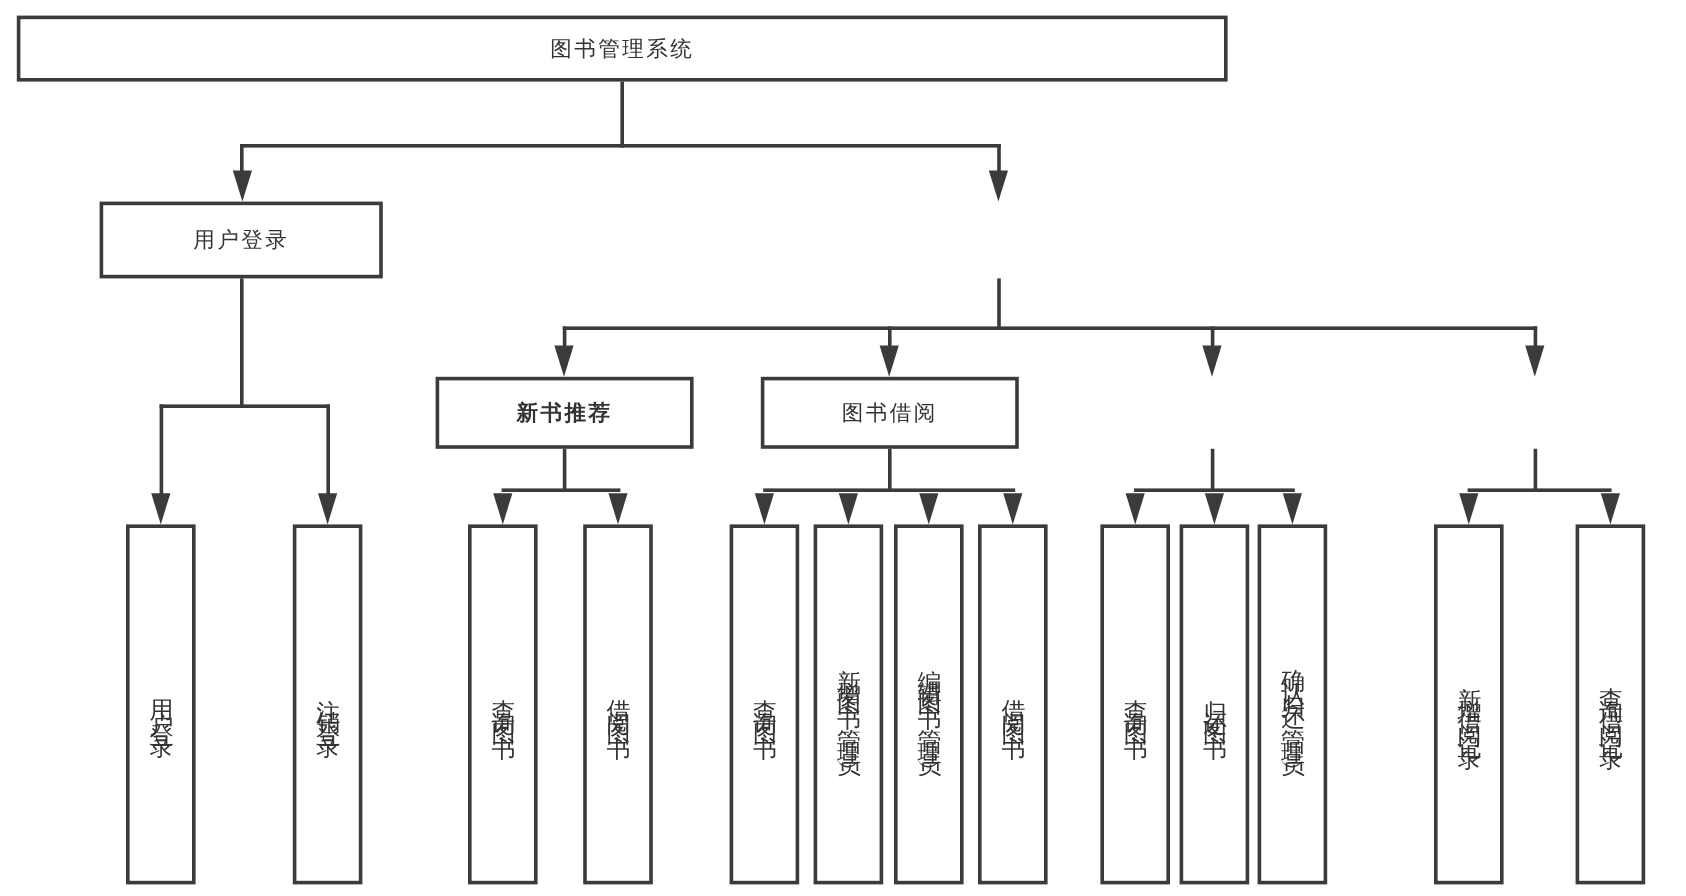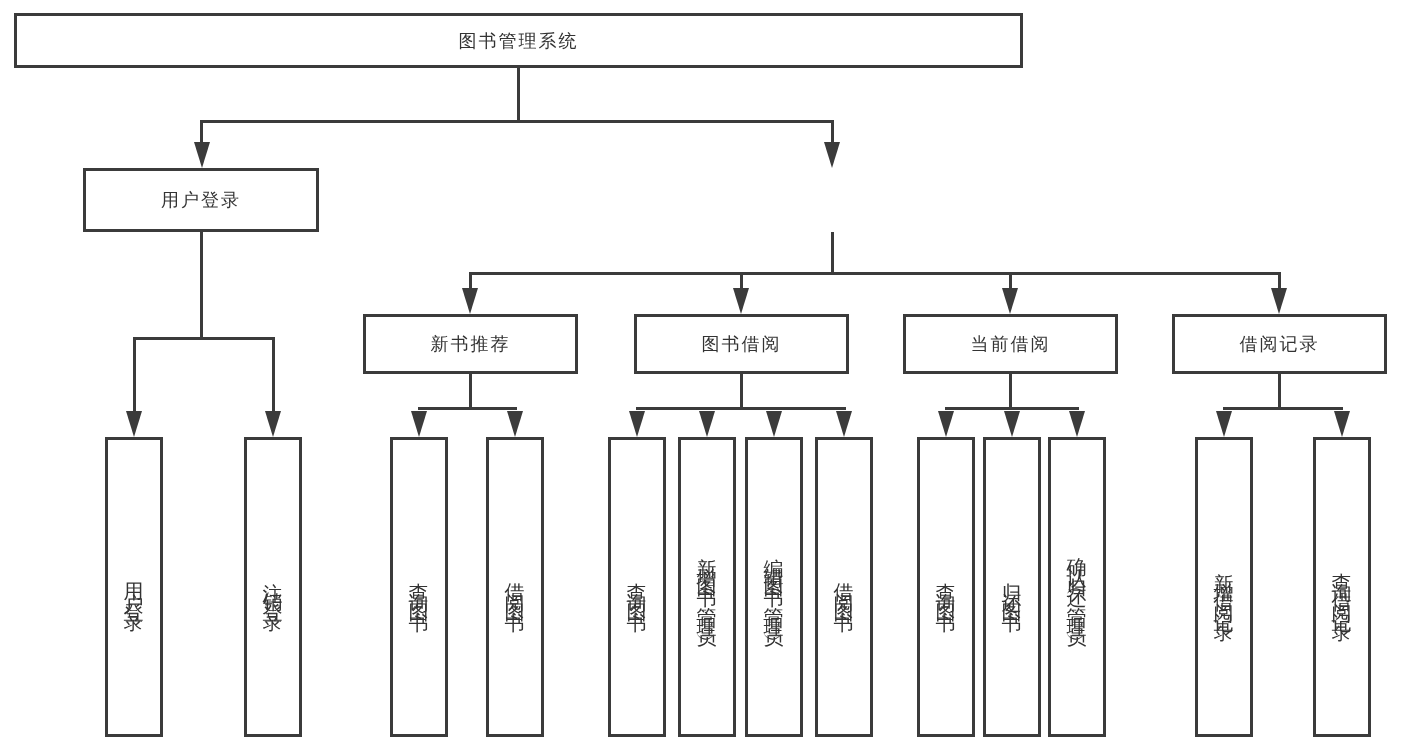--- a/index.html
+++ b/index.html
@@ -60,31 +60,25 @@
   <div class="hline" style="left:469px;top:272px;width:812px;"></div>
   <div class="vline" style="left:469px;top:272px;height:20px;"></div>
   <div class="arrow" style="left:462px;top:288px;"></div>
   <div class="vline" style="left:740px;top:272px;height:20px;"></div>
   <div class="arrow" style="left:733px;top:288px;"></div>
   <div class="vline" style="left:1009px;top:272px;height:20px;"></div>
   <div class="arrow" style="left:1002px;top:288px;"></div>
   <div class="vline" style="left:1278px;top:272px;height:20px;"></div>
   <div class="arrow" style="left:1271px;top:288px;"></div>
 
-  <div class="node node-h" style="left:363px;top:314px;width:215px;height:60px;">
+  <div class="node node-h" style="left:363px;top:314px;width:215px;height:60px;font-weight:bold;">
     <span>新书推荐</span>
   </div>
   <div class="node node-h" style="left:634px;top:314px;width:215px;height:60px;">
     <span>图书借阅</span>
-  </div>
-  <div class="node node-h" style="left:903px;top:314px;width:215px;height:60px;">
-    <span>当前借阅</span>
-  </div>
-  <div class="node node-h" style="left:1172px;top:314px;width:215px;height:60px;">
-    <span>借阅记录</span>
   </div>
 
   <div class="vline" style="left:469px;top:374px;height:36px;"></div>
   <div class="hline" style="left:418px;top:407px;width:99px;"></div>
   <div class="arrow" style="left:411px;top:411px;"></div>
   <div class="arrow" style="left:507px;top:411px;"></div>
 
   <div class="vline" style="left:740px;top:374px;height:36px;"></div>
   <div class="hline" style="left:636px;top:407px;width:210px;"></div>
   <div class="arrow" style="left:629px;top:411px;"></div>

